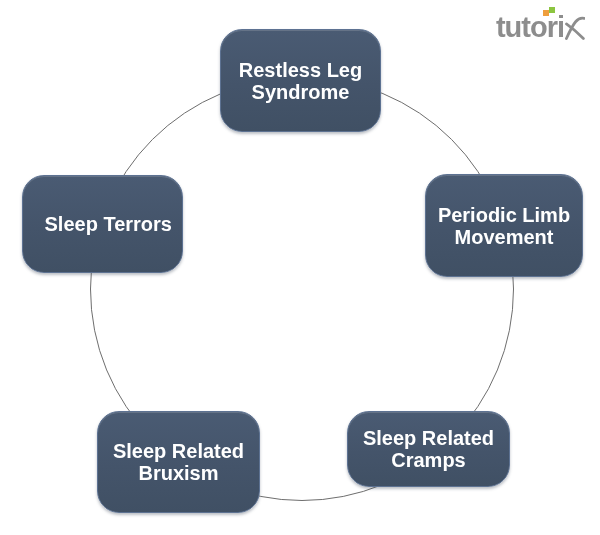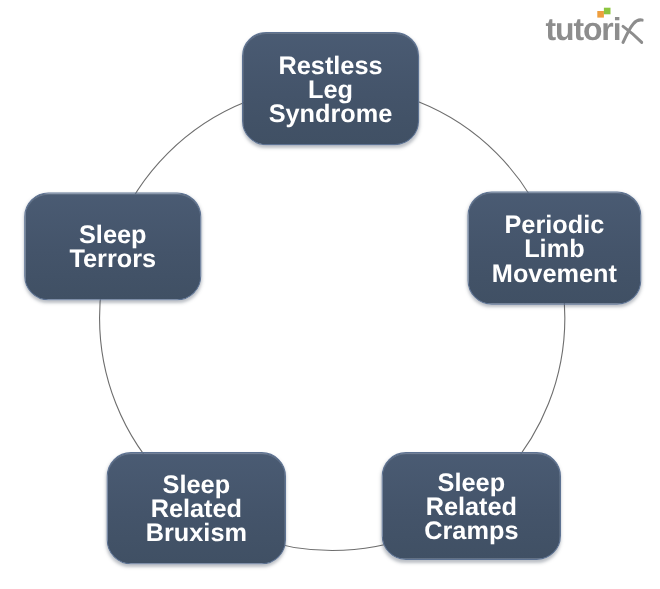--- a/index.html
+++ b/index.html
@@ -29,28 +29,28 @@
     background:linear-gradient(180deg,#4a5b73 0%, #44546a 55%, #405064 100%);
     border:1px solid #5d7292;
     border-radius:22px;
     box-sizing:border-box;
     display:flex;
     align-items:center;
     justify-content:flex-end;
     text-align:center;
     color:#ffffff;
     font-weight:bold;
-    font-size:23px;
+    font-size:20px;
     line-height:22px;
     padding:6px 10px;
     box-shadow:0 2px 3px rgba(60,72,90,0.35), inset 0 1px 0 rgba(255,255,255,0.15);
   }
   .node-top{left:220px;top:29px;width:161px;height:103px;}
   .node-right{left:425px;top:174px;width:158px;height:103px;}
-  .node-bottom-right{left:347px;top:411px;width:163px;height:98px;}
+  .node-bottom-right{left:347px;top:411px;width:163px;height:76px;}
   .node-bottom-left{left:97px;top:411px;width:163px;height:102px;}
   .node-left{left:22px;top:175px;width:161px;height:98px;}
 
   
   .logo{
     position:absolute;
     top:6px;right:15px;
     z-index:3;
     height:36px;
     display:flex;

